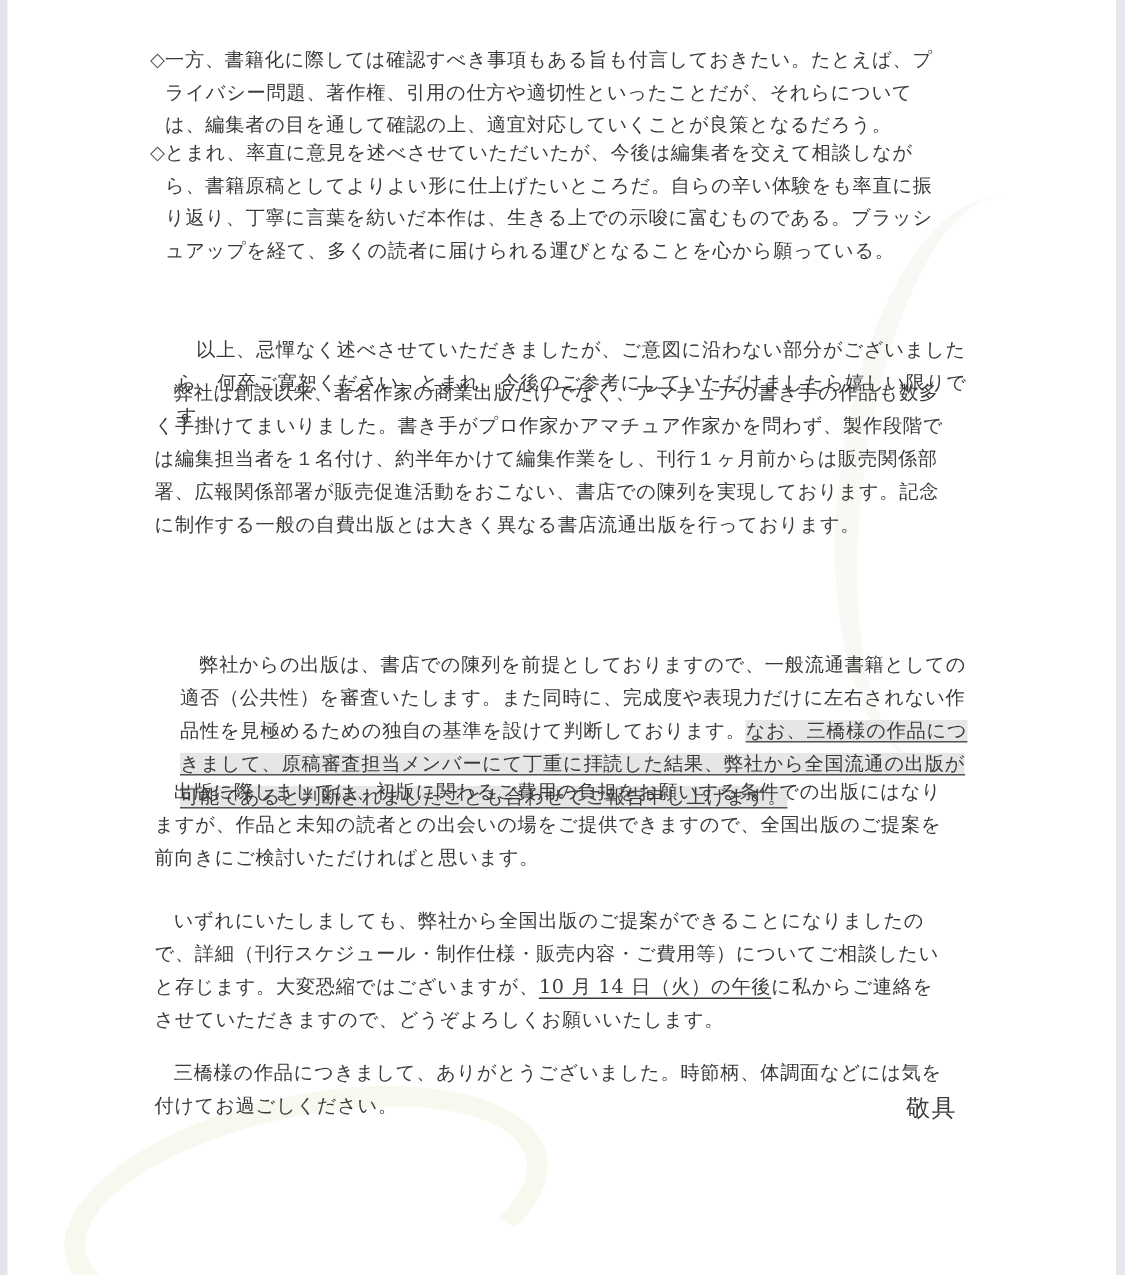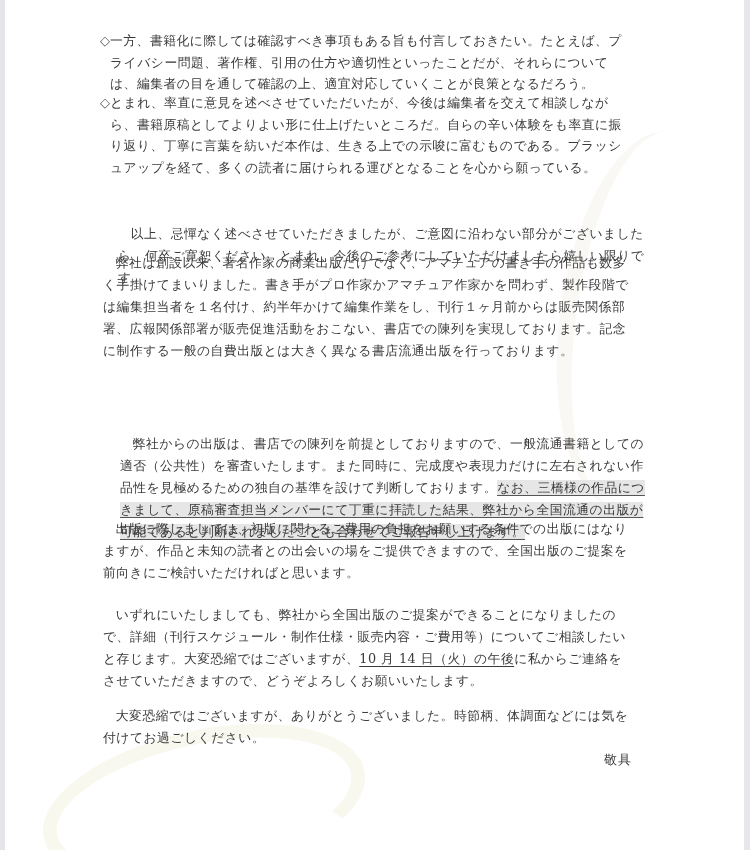--- a/index.html
+++ b/index.html
@@ -54,22 +54,22 @@
     text-decoration: underline;
     text-decoration-color: #555;
     text-underline-offset: 3px;
   }
   .ul {
     text-decoration: underline;
     text-underline-offset: 3px;
     font-weight: normal;
   }
   .closing {
-    position: absolute; left: 604px; top: 751px;
-    font-size: 13px; letter-spacing: 1px;
+    position: absolute; left: 604px; top: 729px;
+    font-size: 16px; letter-spacing: 1px;
   }
 </style>
 </head>
 <body>
 
 <div class="edge-left"></div>
 <div class="edge-right"></div>
 <div class="watermark"></div>
 <div class="watermark2"></div>
 
@@ -88,16 +88,16 @@
   <p class="para" style="top:208px; margin:15px;">以上、忌憚なく述べさせていただきましたが、ご意図に沿わない部分がございましたら、何卒ご寛恕ください。とまれ、今後のご参考にしていただけましたら嬉しい限りです。</p>
 
   <p class="para" style="top:252px; margin:0;">弊社は創設以来、著名作家の商業出版だけでなく、アマチュアの書き手の作品も数多く手掛けてまいりました。書き手がプロ作家かアマチュア作家かを問わず、製作段階では編集担当者を１名付け、約半年かけて編集作業をし、刊行１ヶ月前からは販売関係部署、広報関係部署が販売促進活動をおこない、書店での陳列を実現しております。記念に制作する一般の自費出版とは大きく異なる書店流通出版を行っております。</p>
 
   <p class="para" style="top:416px; margin:17px;"><span>弊社からの出版は、書店での陳列を前提としておりますので、一般流通書籍としての適否（公共性）を審査いたします。また同時に、完成度や表現力だけに左右されない作品性を見極めるための独自の基準を設けて判断しております。</span><span class="hl">なお、三橋様の作品につきまして、原稿審査担当メンバーにて丁重に拝読した結果、弊社から全国流通の出版が可能であると判断されましたことも合わせてご報告申し上げます。</span></p>
 
   <p class="para" style="top:518px; margin:0;">出版に際しましては、初版に関わるご費用の負担をお願いする条件での出版にはなりますが、作品と未知の読者との出会いの場をご提供できますので、全国出版のご提案を前向きにご検討いただければと思います。</p>
 
   <p class="para" style="top:604px; margin:0;"><span>いずれにいたしましても、弊社から全国出版のご提案ができることになりましたので、詳細（刊行スケジュール・制作仕様・販売内容・ご費用等）についてご相談したいと存じます。大変恐縮ではございますが、</span><span class="ul">10 月 14 日（火）の午後</span><span>に私からご連絡をさせていただきますので、どうぞよろしくお願いいたします。</span></p>
 
-  <p class="para" style="top:705px; margin:0;">大変恐縮ではございますが、ありがとうございました。時節柄、体調面などには気を付けてお過ごしください。</p>
+  <p class="para" style="top:705px; margin:0;">三橋様の作品につきまして、ありがとうございました。時節柄、体調面などには気を付けてお過ごしください。</p>
 
   <div class="closing">敬具</div>
 </div>
 
 </body></html>

